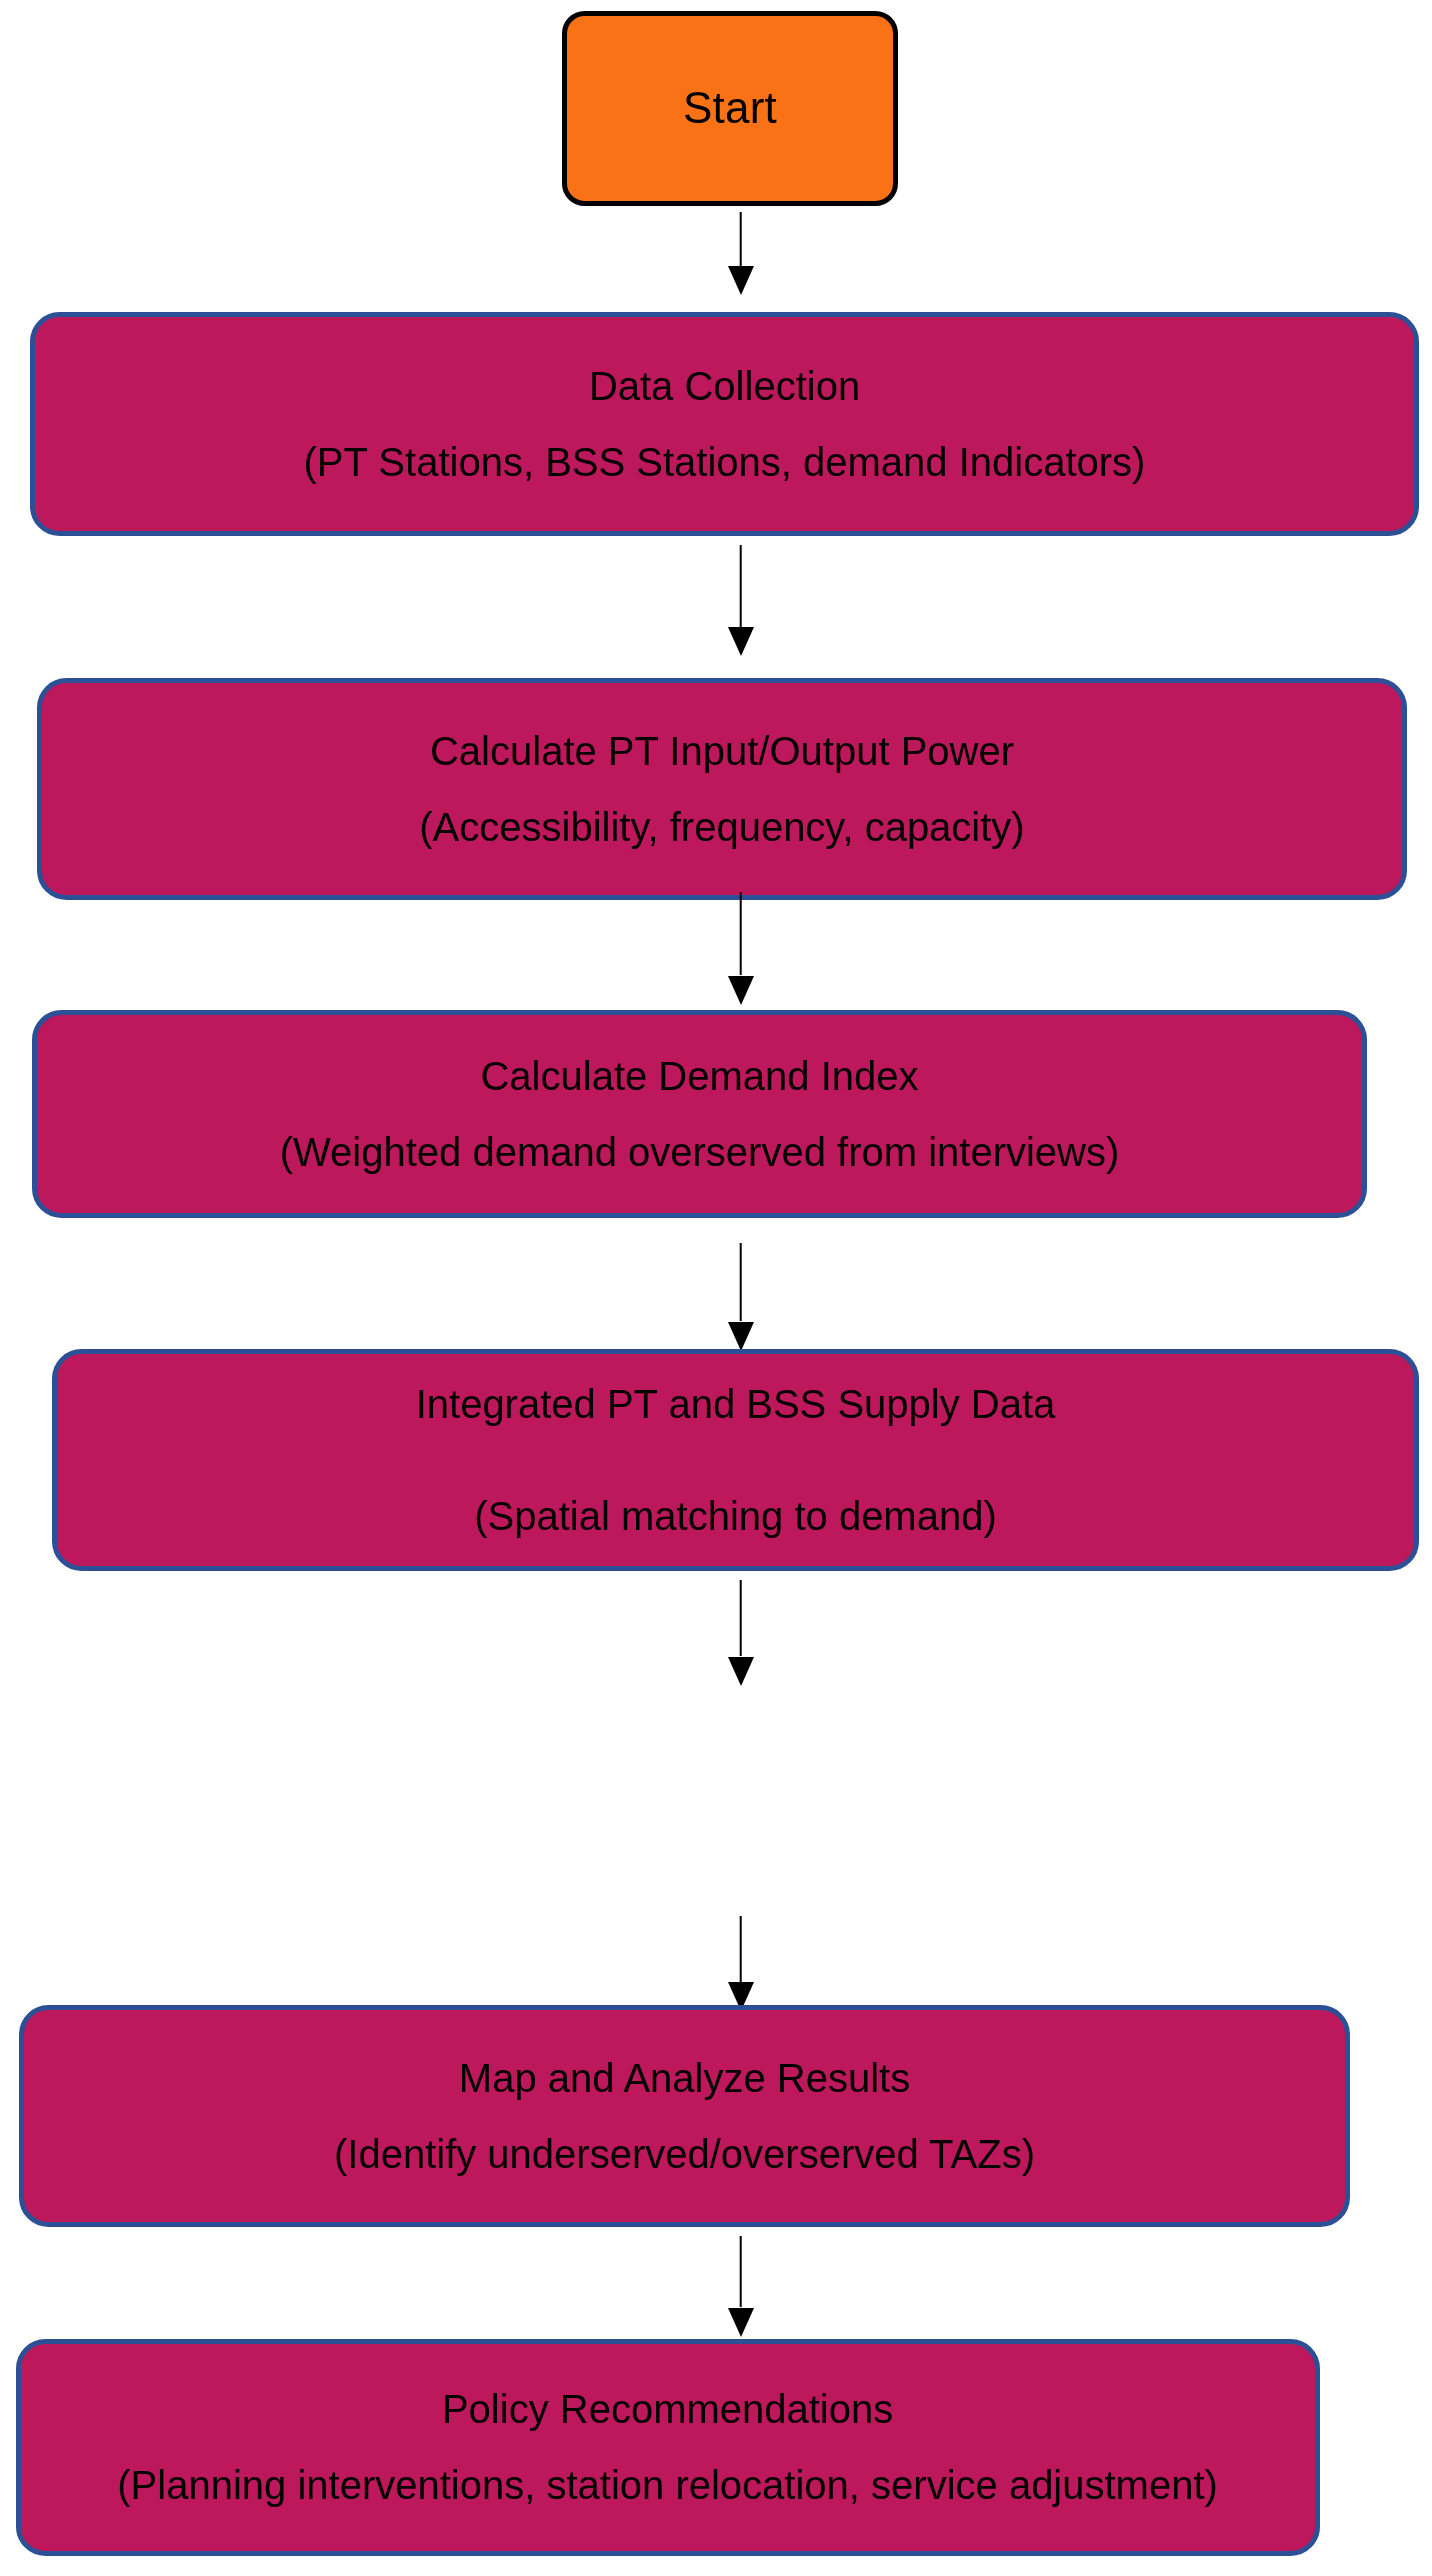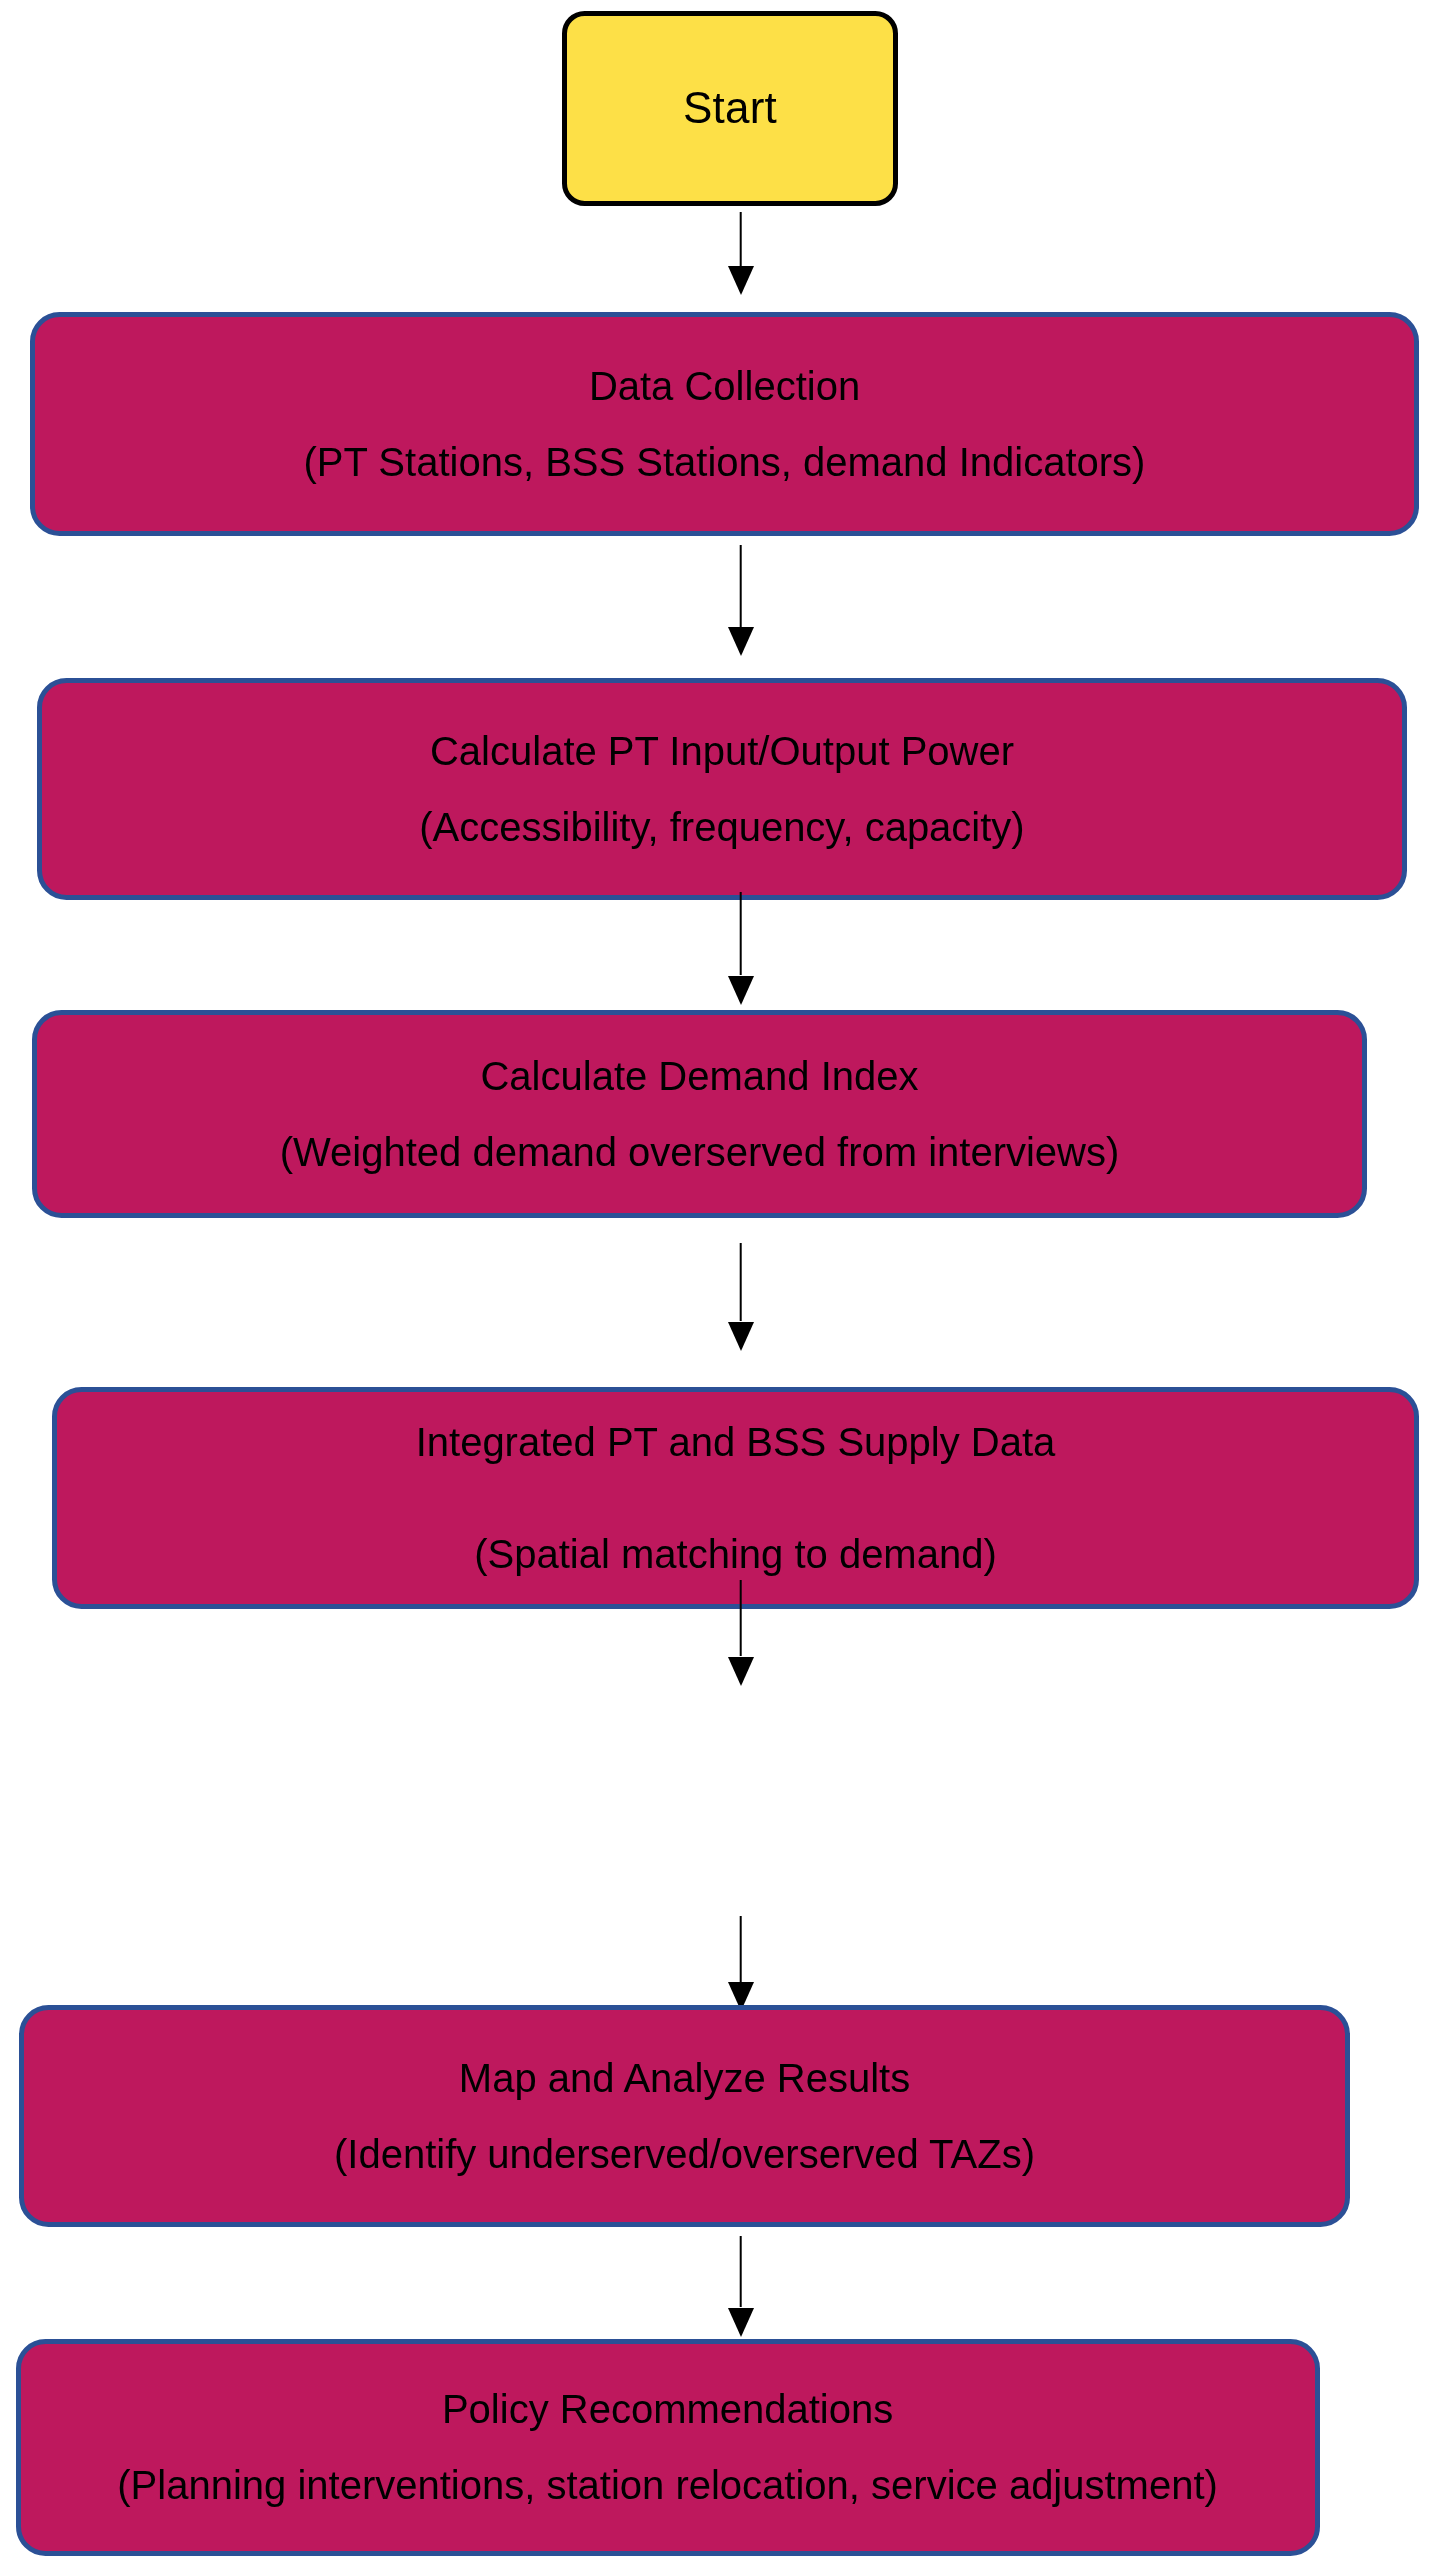--- a/index.html
+++ b/index.html
@@ -31,21 +31,21 @@
     box-sizing: border-box;
     display: flex;
     flex-direction: column;
     align-items: center;
     justify-content: center;
     text-align: center;
     background: #be185d;
   }
 
   .node.start {
-    background: #fde047;
+    background: #f97316;
     border: 5.2px solid #000000;
     border-radius: 22.6px;
     justify-content: center;
   }
 
   .node.process {
     border: 5.2px solid #2b5096;
     border-radius: 29.5px;
   }
 
@@ -142,21 +142,21 @@
   <div class="node process" style="left:32px; top:1010px; width:1335px; height:208px;">
     <span class="node-line primary">Calculate Demand Index</span>
     <span class="node-line secondary">(Weighted demand overserved from interviews)</span>
   </div>
 
   <div class="connector" style="left:726px; top:1243px; height:108px;">
     <span class="shaft" style="height:78px;"></span>
     <span class="head"></span>
   </div>
 
-  <div class="node process" style="left:52px; top:1387px; width:1367px; height:222px;gap:36px;">
+  <div class="node process" style="left:52px; top:1349px; width:1367px; height:222px;gap:36px;">
     <span class="node-line primary">Integrated PT and BSS Supply Data</span>
     <span class="node-line secondary">(Spatial matching to demand)</span>
   </div>
 
   <div class="connector" style="left:726px; top:1580px; height:106px;">
     <span class="shaft" style="height:76px;"></span>
     <span class="head"></span>
   </div>
 
 

